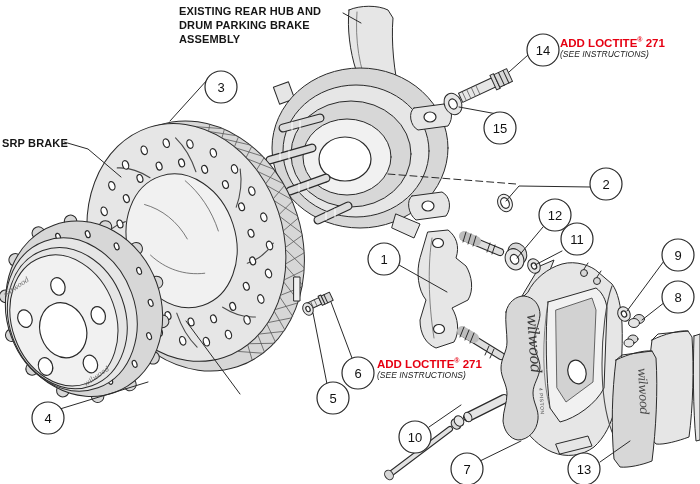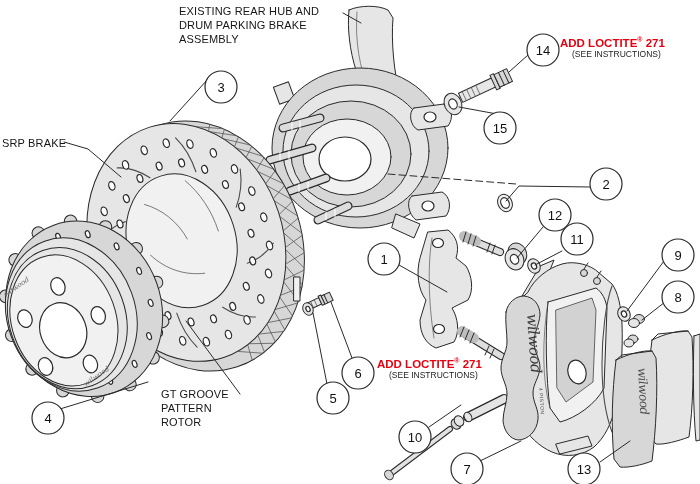--- a/index.html
+++ b/index.html
@@ -14,30 +14,30 @@
   .g2{fill:#e6e6e6;stroke:#2a2a2a;stroke-width:1;}
   .g3{fill:#f1f1f1;stroke:#2a2a2a;stroke-width:1;}
   .wh{fill:#fff;stroke:#2a2a2a;stroke-width:1.2;}
   .dash{stroke:#2a2a2a;stroke-width:1;fill:none;stroke-dasharray:7 4;}
   .cnum{font:13px "Liberation Sans",sans-serif;text-anchor:middle;fill:#111;stroke:none;}
   .script{font:italic 15px "DejaVu Serif",serif;fill:#3a3a3a;stroke:none;letter-spacing:-.5px;}
   .script-sm{font:italic 12px "DejaVu Serif",serif;fill:#4a4a4a;stroke:none;letter-spacing:-.5px;}
   .script-xs{font:italic 7px "DejaVu Serif",serif;fill:#6a6a6a;stroke:none;}
   .piston{font:5px "Liberation Sans",sans-serif;fill:#444;stroke:none;letter-spacing:.5px;}
   .lbl{position:absolute;font-size:11px;line-height:1.28;color:#161616;letter-spacing:.15px;
-       font-weight:400;}
+       font-weight:700;}
   #lbl-hub{left:179px;top:4px;width:146px;}
   #lbl-srp{left:2px;top:136px;}
   #lbl-gt{left:161px;top:387px;width:88px;}
   .loctite{position:absolute;}
   #loctite-1{left:560px;top:36px;}
   #loctite-2{left:377px;top:357px;}
   .loc1{font-size:11.5px;font-weight:bold;white-space:nowrap;}
   .loc1 sup{font-size:7px;}
-  .loc2{font-size:8.5px;color:#1d1d1d;white-space:nowrap;margin-left:12px;}
+  .loc2{font-size:8.5px;font-style:italic;color:#1d1d1d;white-space:nowrap;}
 </style>
 </head>
 <body>
 
 <div class="stage">
 <svg id="art" width="700" height="484" viewBox="0 0 700 484">
 
   <g>
     <path class="g2" d="M349,10 C360,5 378,5 388,10 L393,18 C391,42 394,72 400,96 C403,110 410,118 418,124 L416,138 C406,136 397,132 391,126 C377,112 363,92 356,70 C350,52 347,28 349,10 Z"></path>
     <path class="thin" d="M357,12 C355,40 359,68 370,92"></path>
@@ -429,21 +429,20 @@
         </g>
         <g>
           <circle cx="500" cy="128" r="16" class="wh"></circle>
           <text x="500" y="132.5" class="cnum">15</text>
         </g>
       </g>
 </svg>
 
   <div class="lbl" id="lbl-hub">EXISTING REAR HUB AND DRUM PARKING BRAKE ASSEMBLY</div>
   <div class="lbl" id="lbl-srp">SRP BRAKE</div>
-  <div class="lbl" id="lbl-gt">GT GROOVE PATTERN ROTOR</div>
 
   <div class="loctite" id="loctite-1">
     <div class="loc1" style="color: rgb(230, 0, 18);"><span>ADD LOCTITE</span><sup>®</sup><span> 271</span></div>
     <div class="loc2">(SEE INSTRUCTIONS)</div>
   </div>
   <div class="loctite" id="loctite-2">
     <div class="loc1" style="color: rgb(230, 0, 18);"><span>ADD LOCTITE</span><sup>®</sup><span> 271</span></div>
     <div class="loc2">(SEE INSTRUCTIONS)</div>
   </div>
 </div>

